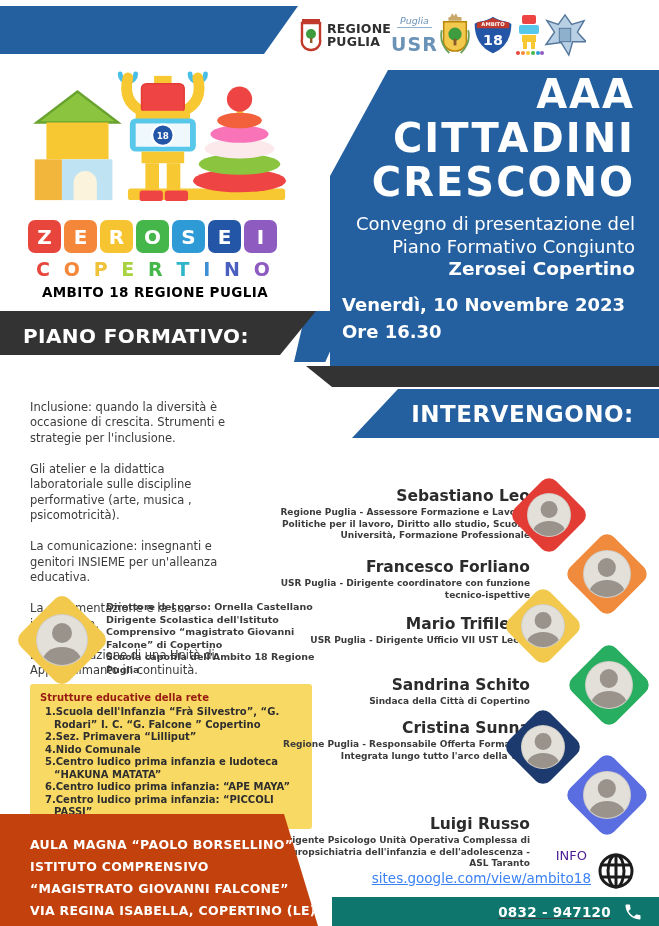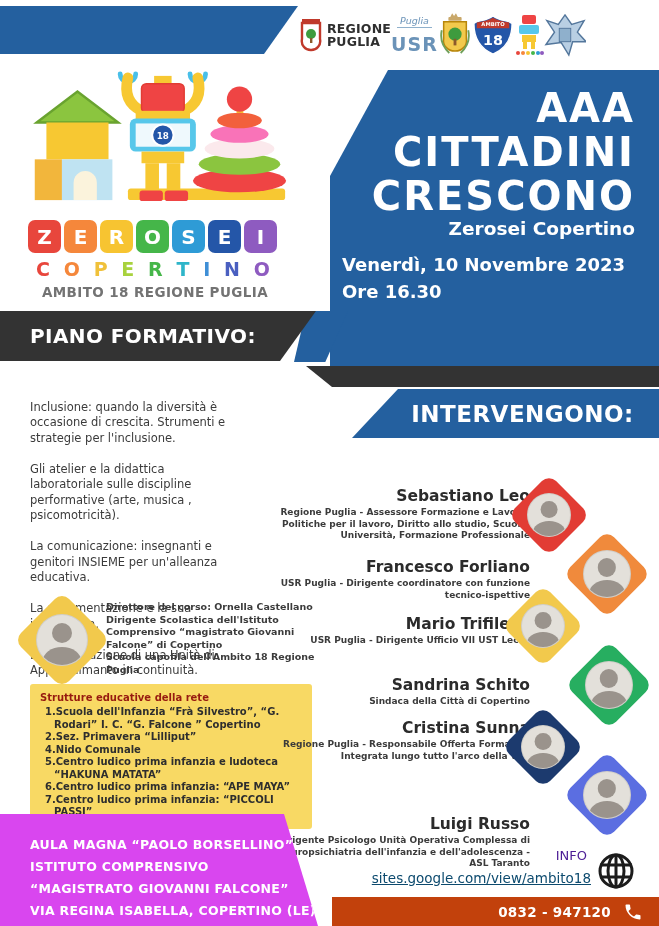--- a/index.html
+++ b/index.html
@@ -20,35 +20,35 @@
   .usr-top { font-size:9.5px; font-style:italic; border-bottom:1px solid #8fb0cc; padding:0 3px 1px; }
   .usr-main { font-size:19px; font-weight:bold; letter-spacing:1px; }
   
   .illustration { position:absolute; left:27px; top:62px; width:262px; height:152px; }
   .zerosei-row { position:absolute; left:28px; top:220px; display:flex; gap:3px; }
   .z-block { width:33px; height:33px; border-radius:7px; color:#fff; font-size:20px; font-weight:bold;
     display:flex; align-items:center; justify-content:center; }
   .copertino-row { position:absolute; left:36px; top:258px; width:234px; display:flex; justify-content:space-between; }
   .c-letter { font-size:19px; font-weight:bold; }
   .brand-tagline { position:absolute; left:20px; top:284px; width:270px; text-align:center;
-    font-size:13.5px; font-weight:bold; color:#737373; letter-spacing:0.4px; }
+    font-size:13.5px; font-weight:bold; color:#000000; letter-spacing:0.4px; }
   
   .hero { position:absolute; left:330px; top:70px; width:329px; height:296px; background:#24609F;
-    clip-path:polygon(58px 0,100% 0,100% 100%,0 100%,0 106px); color:#fff; padding:16px 24px 0 20px; }
+    clip-path:polygon(58px 0,100% 0,100% 100%,0 100%,0 106px); color:#fff; padding:2px 24px 0 20px; }
   .hero-title { text-align:right; font-size:40px; line-height:1.1; font-weight:bold; letter-spacing:2px; }
   .hero-sub { margin-top:8px; text-align:right; font-size:18px; line-height:1.28; }
   .hero-sub-bold { text-align:right; font-size:18.5px; font-weight:bold; }
   .hero-date { margin-top:12px; display:flex; justify-content:flex-end; align-items:center; gap:10px; }
   .hero-date-text { text-align:left; font-size:18px; font-weight:bold; line-height:1.5; white-space:nowrap; }
   
   .piano-wedge { position:absolute; left:294px; top:311px; width:54px; height:51px; background:#24609F;
     clip-path:polygon(22% 0,100% 0,58% 100%,0 100%); }
-  .piano-banner { position:absolute; left:0; top:311px; width:316px; height:50px; background:#333333;
+  .piano-banner { position:absolute; left:0; top:311px; width:316px; height:44px; background:#333333;
     clip-path:polygon(0 0,100% 0,calc(100% - 36px) 100%,0 100%);
-    color:#fff; font-weight:bold; font-size:20px; line-height:50px; padding-left:30px; letter-spacing:0.4px; }
+    color:#fff; font-weight:bold; font-size:20px; line-height:50px; padding-left:23px; letter-spacing:0.4px; }
   .dark-strip { position:absolute; left:306px; top:366px; right:0; height:21px; background:#333333;
     clip-path:polygon(0 0,100% 0,100% 100%,26px 100%); }
   .interv-banner { position:absolute; left:352px; top:389px; width:307px; height:49px; background:#24609F;
     clip-path:polygon(46px 0,100% 0,100% 100%,0 100%); color:#fff; font-size:23px; font-weight:bold;
     display:flex; align-items:center; justify-content:center; padding-left:34px; letter-spacing:0.5px; }
   
   .piano-text { position:absolute; left:30px; top:384px; width:292px; font-size:11.5px; line-height:1.35;
     color:#3b3b3b; white-space:pre-line; }
   .dir-photo { left:28px; top:606px; background:#F2C94C; }
   .dir-text { position:absolute; left:106px; top:601px; width:228px; font-size:9.5px; font-weight:bold;
@@ -66,29 +66,29 @@
     display:flex; align-items:center; justify-content:center; }
   .diamond .inner { transform:rotate(-45deg); display:flex; align-items:center; justify-content:center; }
   .d58 { width:58px; height:58px; } .d62 { width:62px; height:62px; } .d68 { width:68px; height:68px; }
   .avatar { border-radius:50%; background:#e3e0da; position:relative; overflow:hidden; border:1px solid rgba(0,0,0,0.08); }
   .avatar::before { content:''; position:absolute; top:16%; left:50%; transform:translateX(-50%);
     width:40%; height:40%; border-radius:50%; background:#9a938c; }
   .avatar::after { content:''; position:absolute; bottom:-22%; left:50%; transform:translateX(-50%);
     width:78%; height:58%; border-radius:50%; background:#9a938c; }
   .a44 { width:44px; height:44px; } .a48 { width:48px; height:48px; } .a52 { width:52px; height:52px; }
   
-  .venue { position:absolute; left:0; top:814px; width:318px; height:112px; background:#d946ef;
+  .venue { position:absolute; left:0; top:814px; width:318px; height:112px; background:#c2410c;
     clip-path:polygon(0 0,calc(100% - 34px) 0,100% 100%,0 100%); color:#fff; padding:20px 0 0 30px;
     font-weight:bold; font-size:12.5px; line-height:1.75; letter-spacing:0.3px; white-space:nowrap; }
   .info-label { position:absolute; right:72px; top:848px; font-size:13px; color:#4c1d95; }
   .globe-icon { position:absolute; right:24px; top:852px; }
-  .site-link { position:absolute; right:68px; top:870px; font-size:13.5px; color:#0c4a6e;
+  .site-link { position:absolute; right:68px; top:870px; font-size:13.5px; color:#3b82f6;
     text-decoration:underline; cursor:pointer; }
-  .phone-bar { position:absolute; left:332px; top:897px; right:0; height:29px; background:#c2410c;
-    display:flex; align-items:center; justify-content:flex-end; gap:12px; padding-right:16px; }
+  .phone-bar { position:absolute; left:332px; top:897px; right:0; height:29px; background:#0f766e;
+    display:flex; align-items:center; justify-content:flex-end; gap:12px; padding-right:16px;text-decoration:underline; }
   .phone-num { color:#fff; font-weight:bold; font-size:13.5px; letter-spacing:0.3px; }
 </style>
 </head>
 <body>
 
 <div class="poster">
 
   <div class="top-blue-bar"></div>
   <div class="logos">
     <div class="logo">
@@ -201,20 +201,24 @@
     <span class="c-letter" style="color: rgb(142, 91, 192);">O</span>
   </div>
   <div class="brand-tagline">AMBITO 18 REGIONE PUGLIA</div>
 
   <div class="hero">
     <div class="hero-title">
       <div>AAA</div>
       <div>CITTADINI</div>
       <div>CRESCONO</div>
     </div>
+    <div class="hero-sub">
+      <div>Convegno di presentazione del</div>
+      <div>Piano Formativo Congiunto</div>
+    </div>
     <div class="hero-sub-bold">Zerosei Copertino</div>
     <div class="hero-date">
       <div class="hero-date-text">
         <div>Venerdì, 10 Novembre 2023</div>
         <div>Ore 16.30</div>
       </div>
       <svg width="42" height="40" viewBox="0 0 42 40">
         <rect x="4" y="8" width="34" height="27" rx="4" fill="none" stroke="#fff" stroke-width="3"></rect>
         <path d="M12 3 v8 M30 3 v8" stroke="#fff" stroke-width="4" stroke-linecap="round"></path>
         <g fill="#fff">

